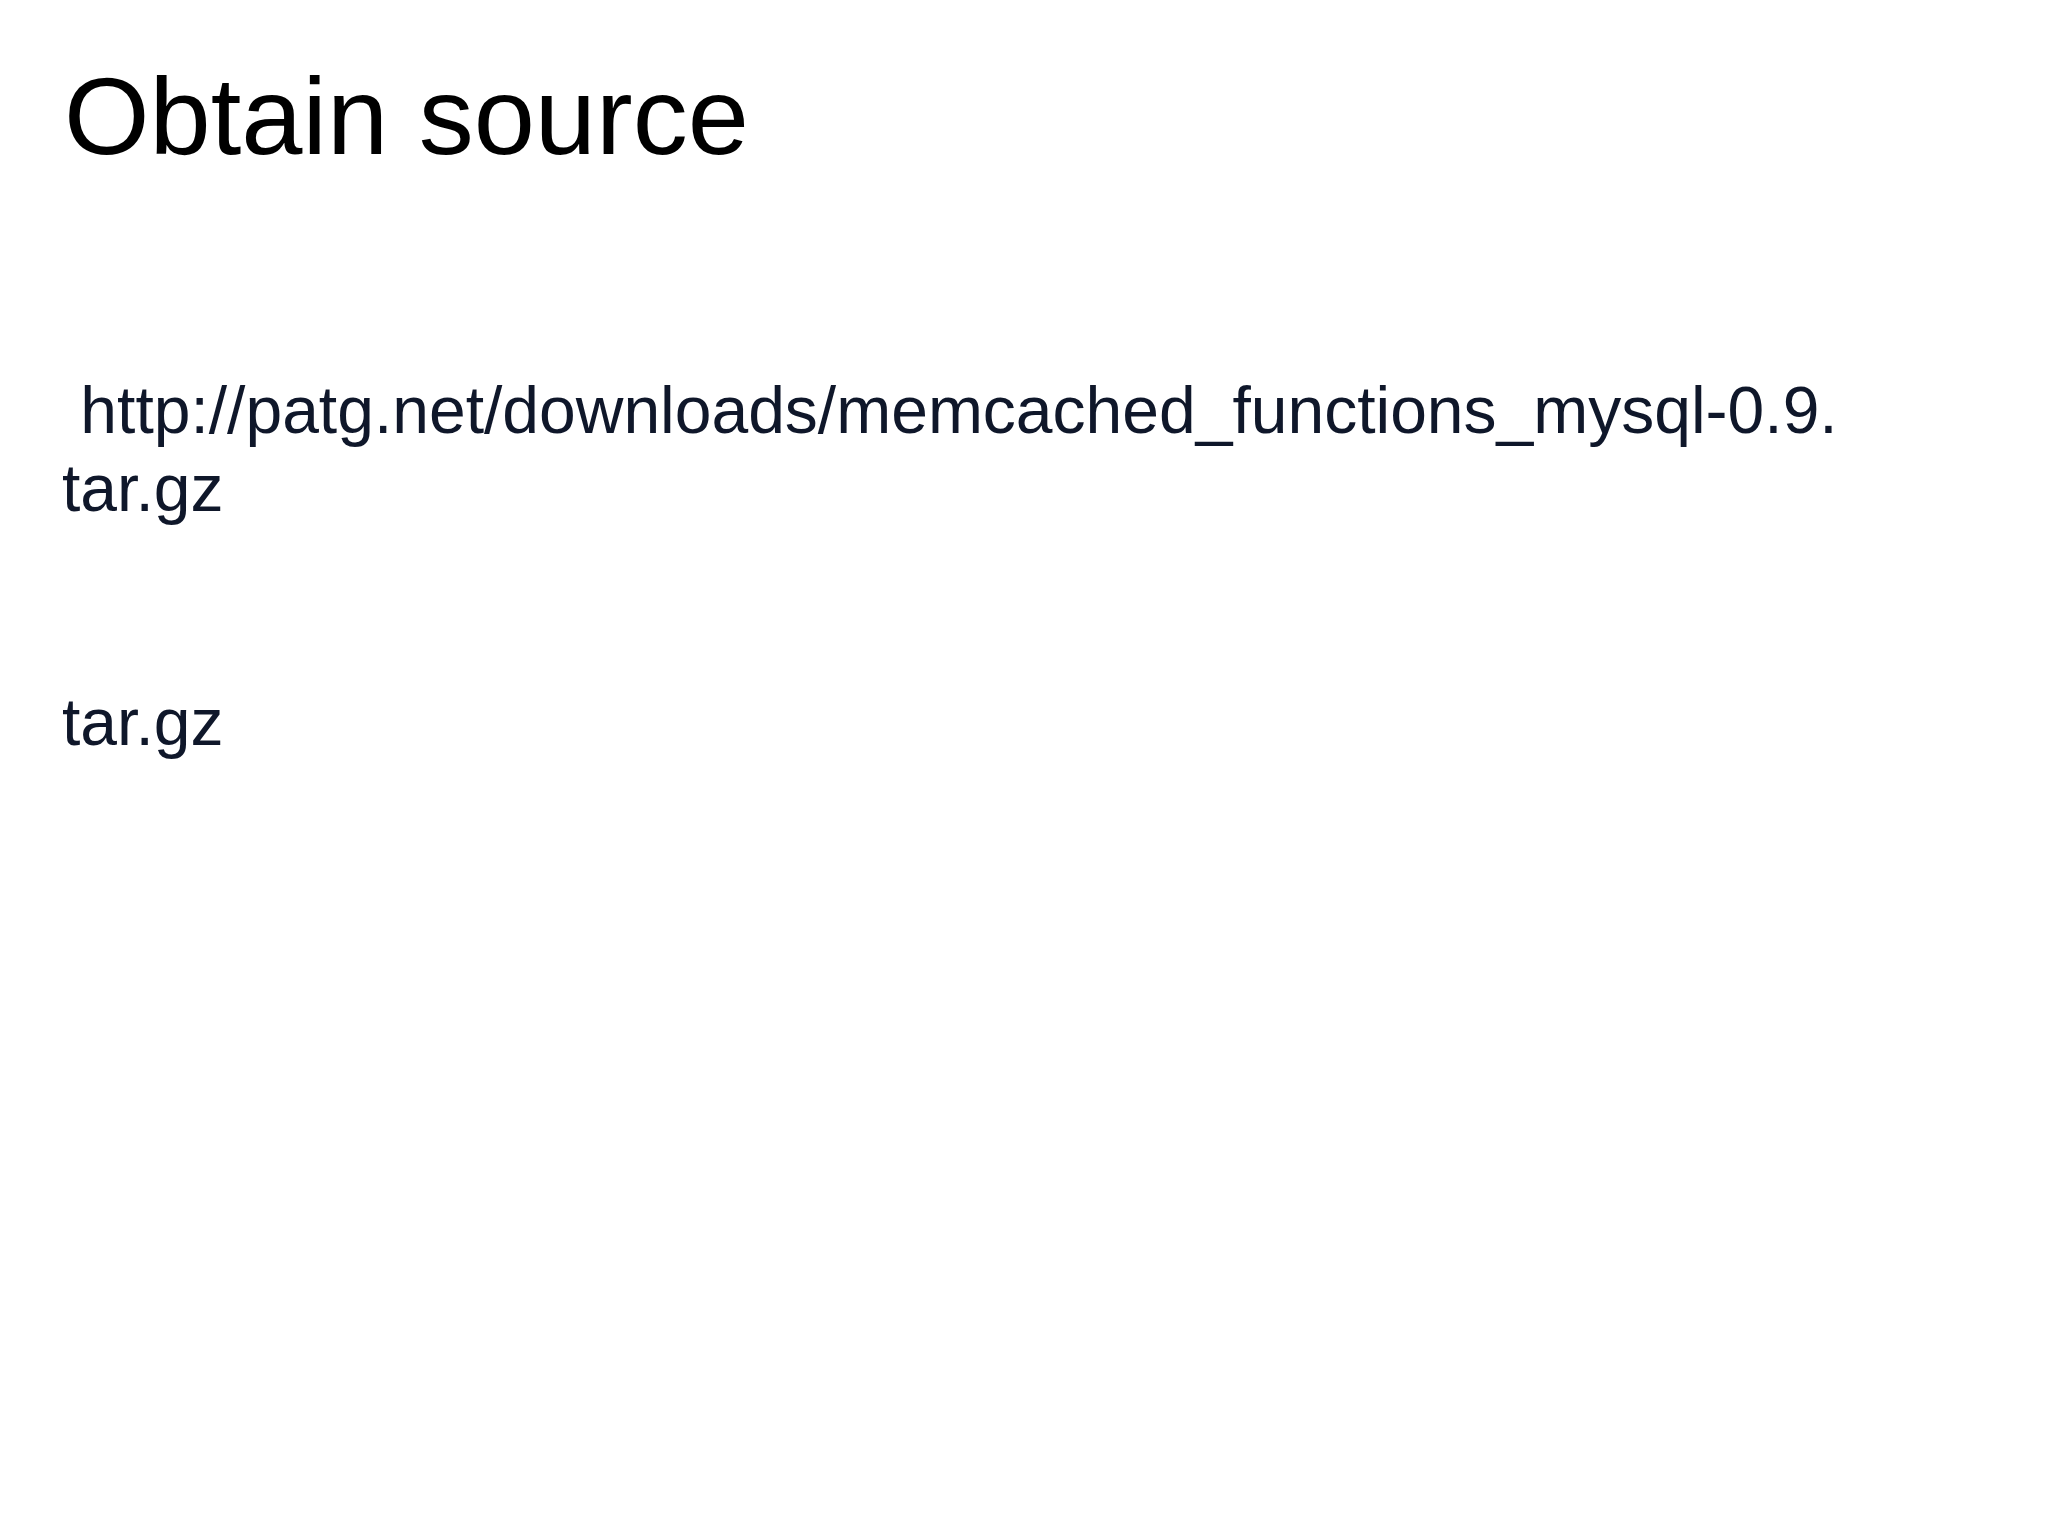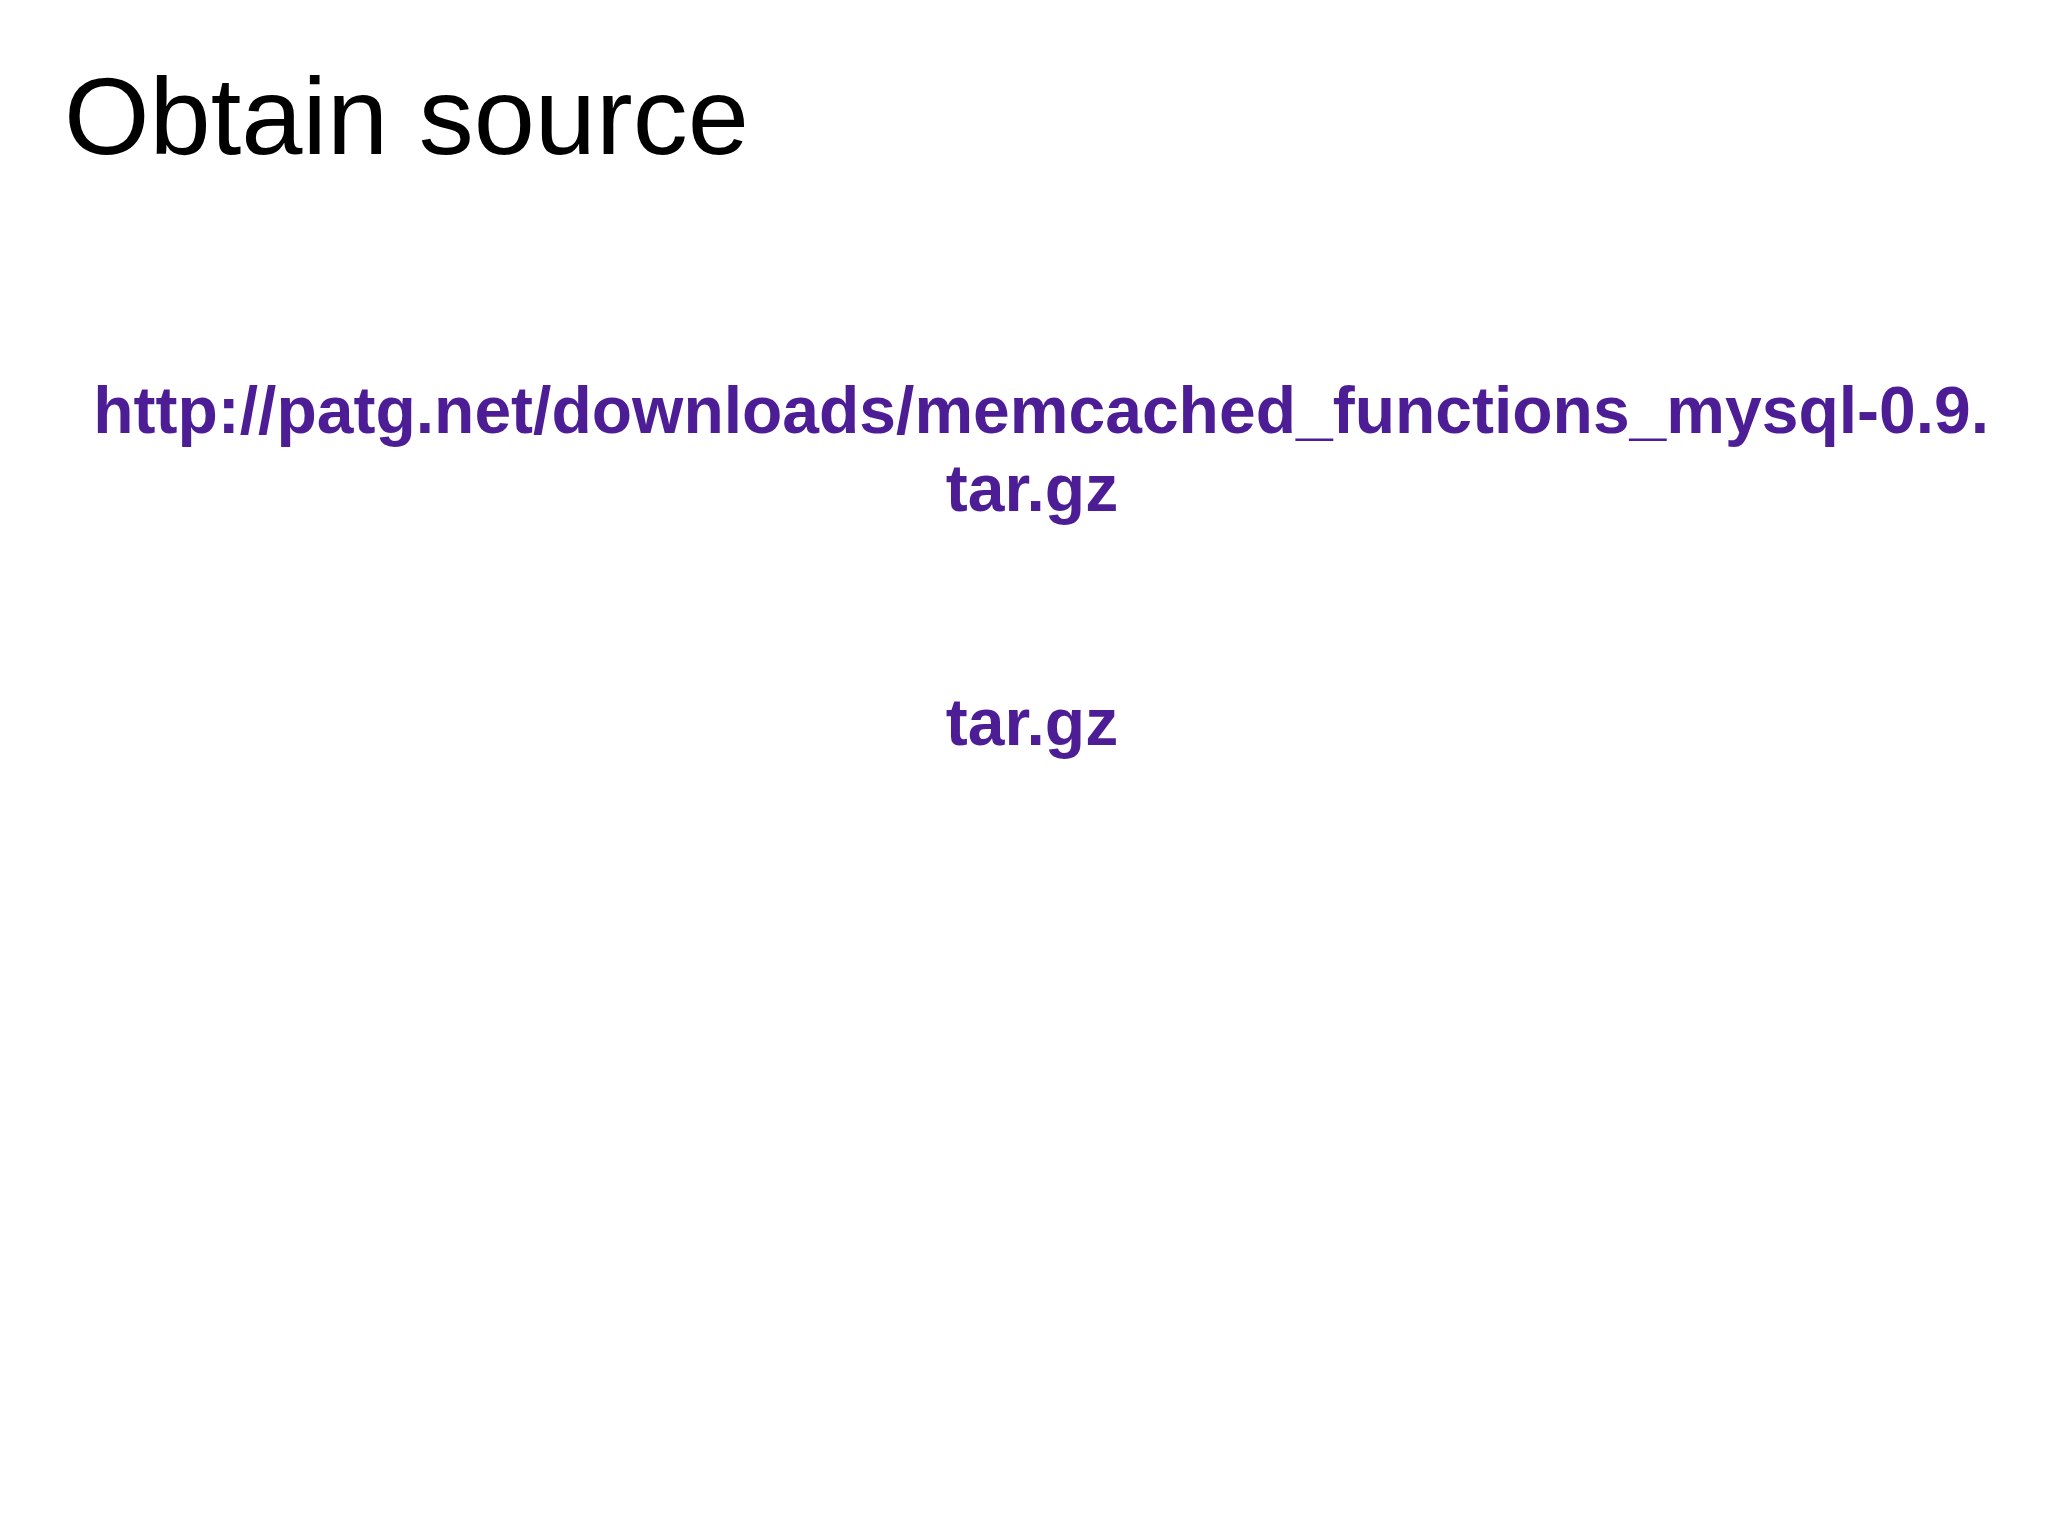--- a/index.html
+++ b/index.html
@@ -12,42 +12,41 @@
     background: #ffffff;
     font-family: "Liberation Sans", sans-serif;
   }
   .slide {
     position: relative;
     width: 2048px;
     height: 1536px;
     background: #ffffff;
     overflow: hidden;
     color: #000000;
-    text-align: center;
   }
   .title {
     position: absolute;
     left: 64px;
     top: 53px;
     margin: 0;
     font-size: 110px;
     font-weight: 400;
     line-height: 1.15;
     color: #000000;
     white-space: pre;
   }
   .body-text {
     position: absolute;
     left: 62px;
     top: 371px;
     width: 1940px;
     font-size: 66px;
-    font-weight: 700;
+    font-weight: 400;
     line-height: 78px;
-    color: #4c1d95;
+    color: #0f172a;
   }
   .body-line {
     min-height: 78px;
     white-space: pre;
   }
 </style>
 </head>
 <body>
 
 <div class="slide">

